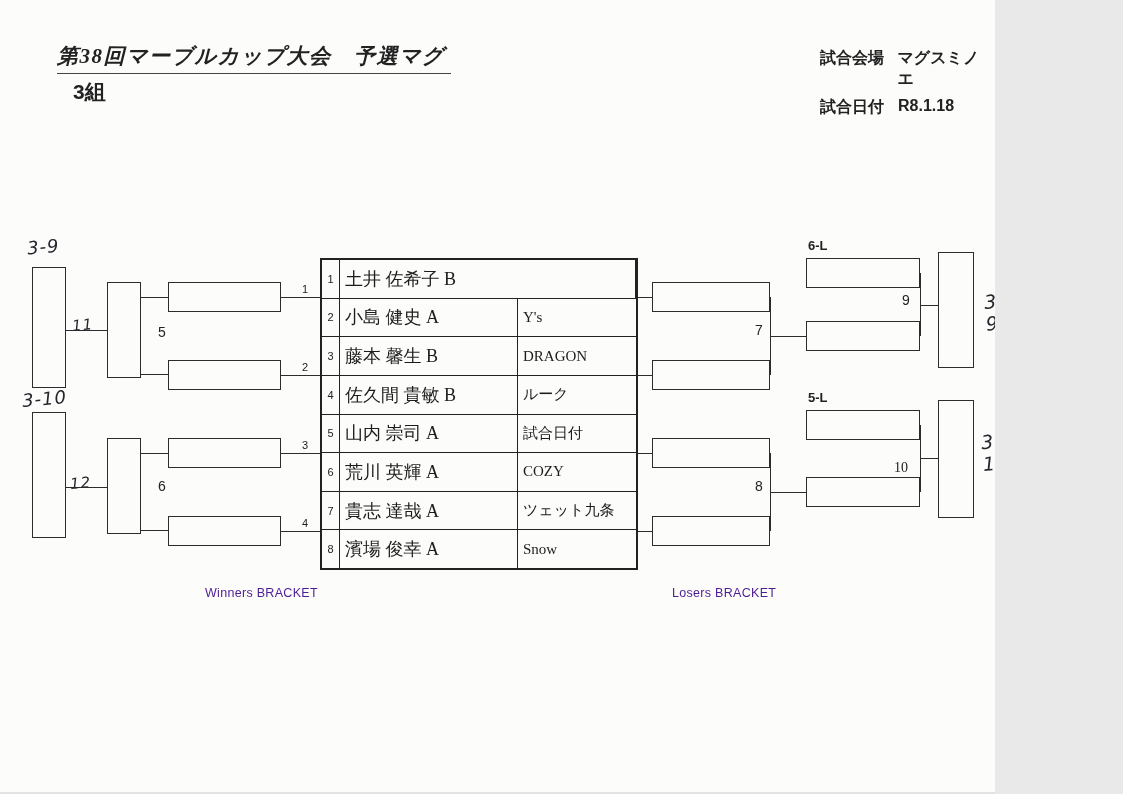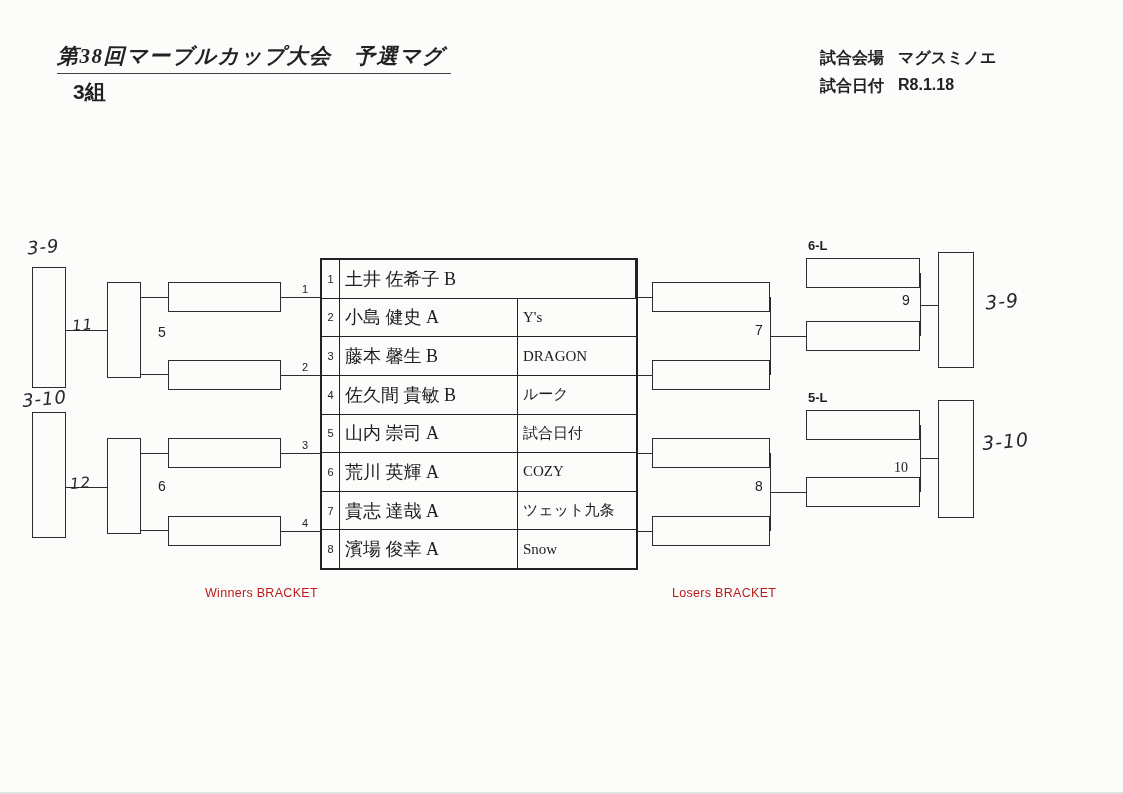--- a/index.html
+++ b/index.html
@@ -1,18 +1,18 @@
 <!DOCTYPE html>
 <html><head>
 <meta charset="utf-8">
 <style>
   * { margin:0; padding:0; box-sizing:border-box; }
   html,body { background:#e9e9e9; }
   .sheet {
-    position:relative; width:1123px; height:794px;
+    position:relative; width:995px; height:794px;
     background:#fcfcfb; color:#1c1c1c; overflow:hidden;
     font-family:"Liberation Sans", sans-serif;
   }
   .abs { position:absolute; }
   .title {
     font-family:"Liberation Serif", serif; font-style:italic; font-weight:bold;
     font-size:21px; letter-spacing:1.5px; color:#222;
     border-bottom:1.5px solid #444; padding:0 6px 3px 0;
   }
   .group { font-size:21px; font-weight:bold; color:#222; }
@@ -40,21 +40,21 @@
     font-size:11px; border-right:1.3px solid #222; color:#222;
   }
   .name-cell {
     flex:1; display:flex; align-items:center; padding-left:5px;
     font-family:"Liberation Serif", serif; font-size:18px; border-right:1.6px solid #222;
   }
   .team-cell {
     width:118px; display:flex; align-items:center; padding-left:5px;
     font-family:"Liberation Serif", serif; font-size:15px;
   }
-  .section-label { position:absolute; font-size:12.5px; color:#b91c1c; letter-spacing:0.3px; }
+  .section-label { position:absolute; font-size:12.5px; color:#4c1d95; letter-spacing:0.3px; }
   .scan-edge { position:absolute; left:0; bottom:0; width:100%; height:2px; background:#e2e2e0; }
 </style>
 </head>
 <body>
 
 <div class="sheet">
 
   <div class="abs title" style="left:57px; top:42px;">第38回マーブルカップ大会　予選マグ</div>
   <div class="abs group" style="left:73px; top:78px;">3組</div>
 

